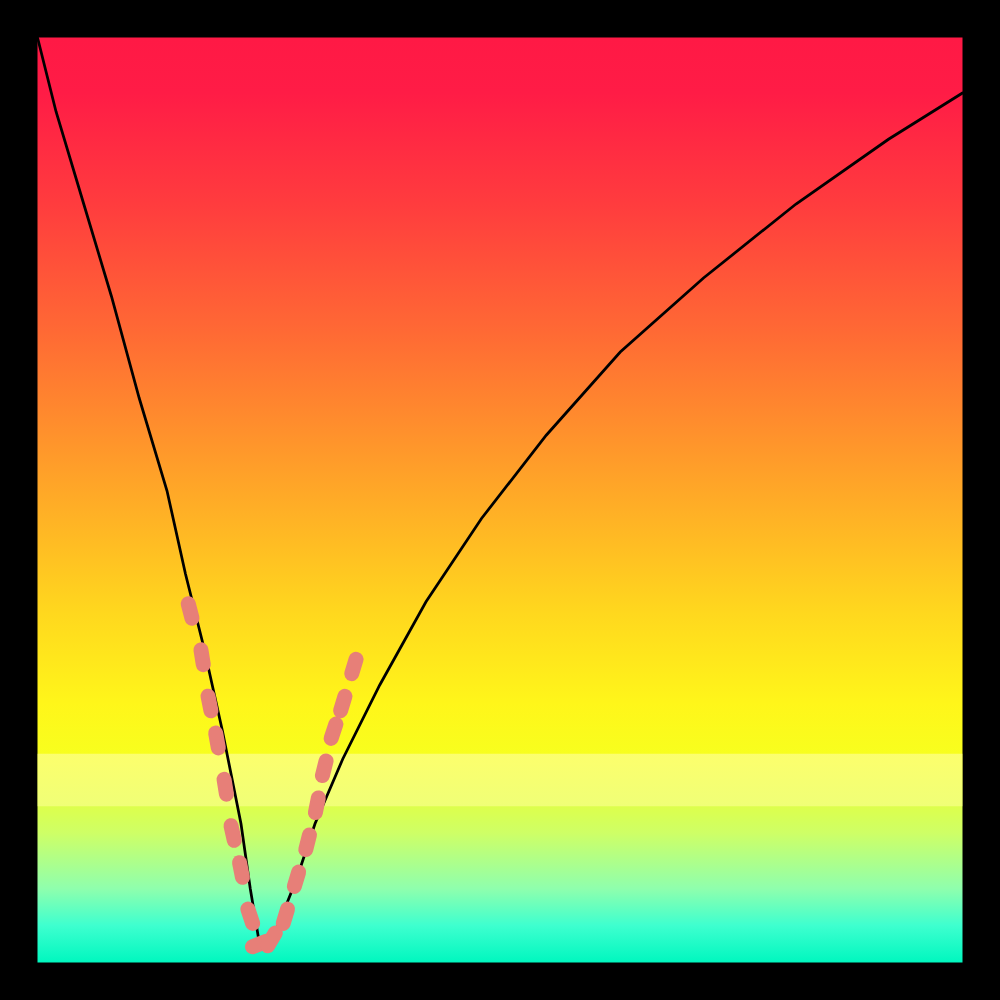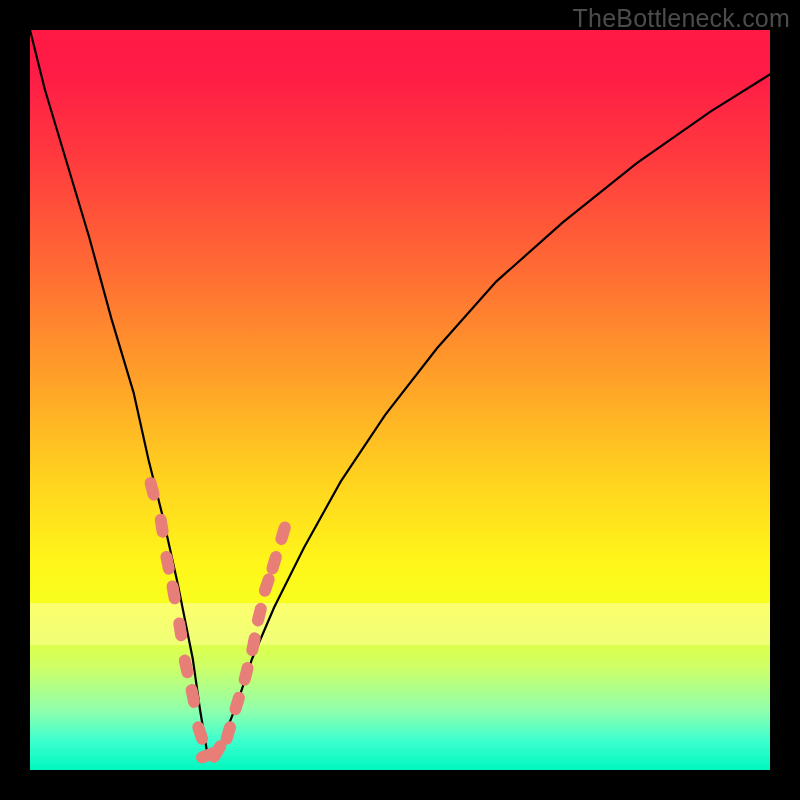--- a/index.html
+++ b/index.html
@@ -106,14 +106,13 @@
         <rect x="195.2" y="667.4" width="24" height="12" rx="6" class="marker" transform="rotate(-73.3 207.2 673.4)"></rect>
         <rect x="204.1" y="637.8" width="24" height="12" rx="6" class="marker" transform="rotate(-76.0 216.1 643.8)"></rect>
         <rect x="211.5" y="608.2" width="24" height="12" rx="6" class="marker" transform="rotate(-78.7 223.5 614.2)"></rect>
         <rect x="217.4" y="578.6" width="24" height="12" rx="6" class="marker" transform="rotate(-76.0 229.4 584.6)"></rect>
         <rect x="224.8" y="549.0" width="24" height="12" rx="6" class="marker" transform="rotate(-71.6 236.8 555.0)"></rect>
         <rect x="232.2" y="526.8" width="24" height="12" rx="6" class="marker" transform="rotate(-73.3 244.2 532.8)"></rect>
         <rect x="241.1" y="497.2" width="24" height="12" rx="6" class="marker" transform="rotate(106.7 253.1 503.2)"></rect>
       </g>
   </svg>
 
-  <div class="watermark">TheBottleneck.com</div>
 </div>
 
 </body></html>

